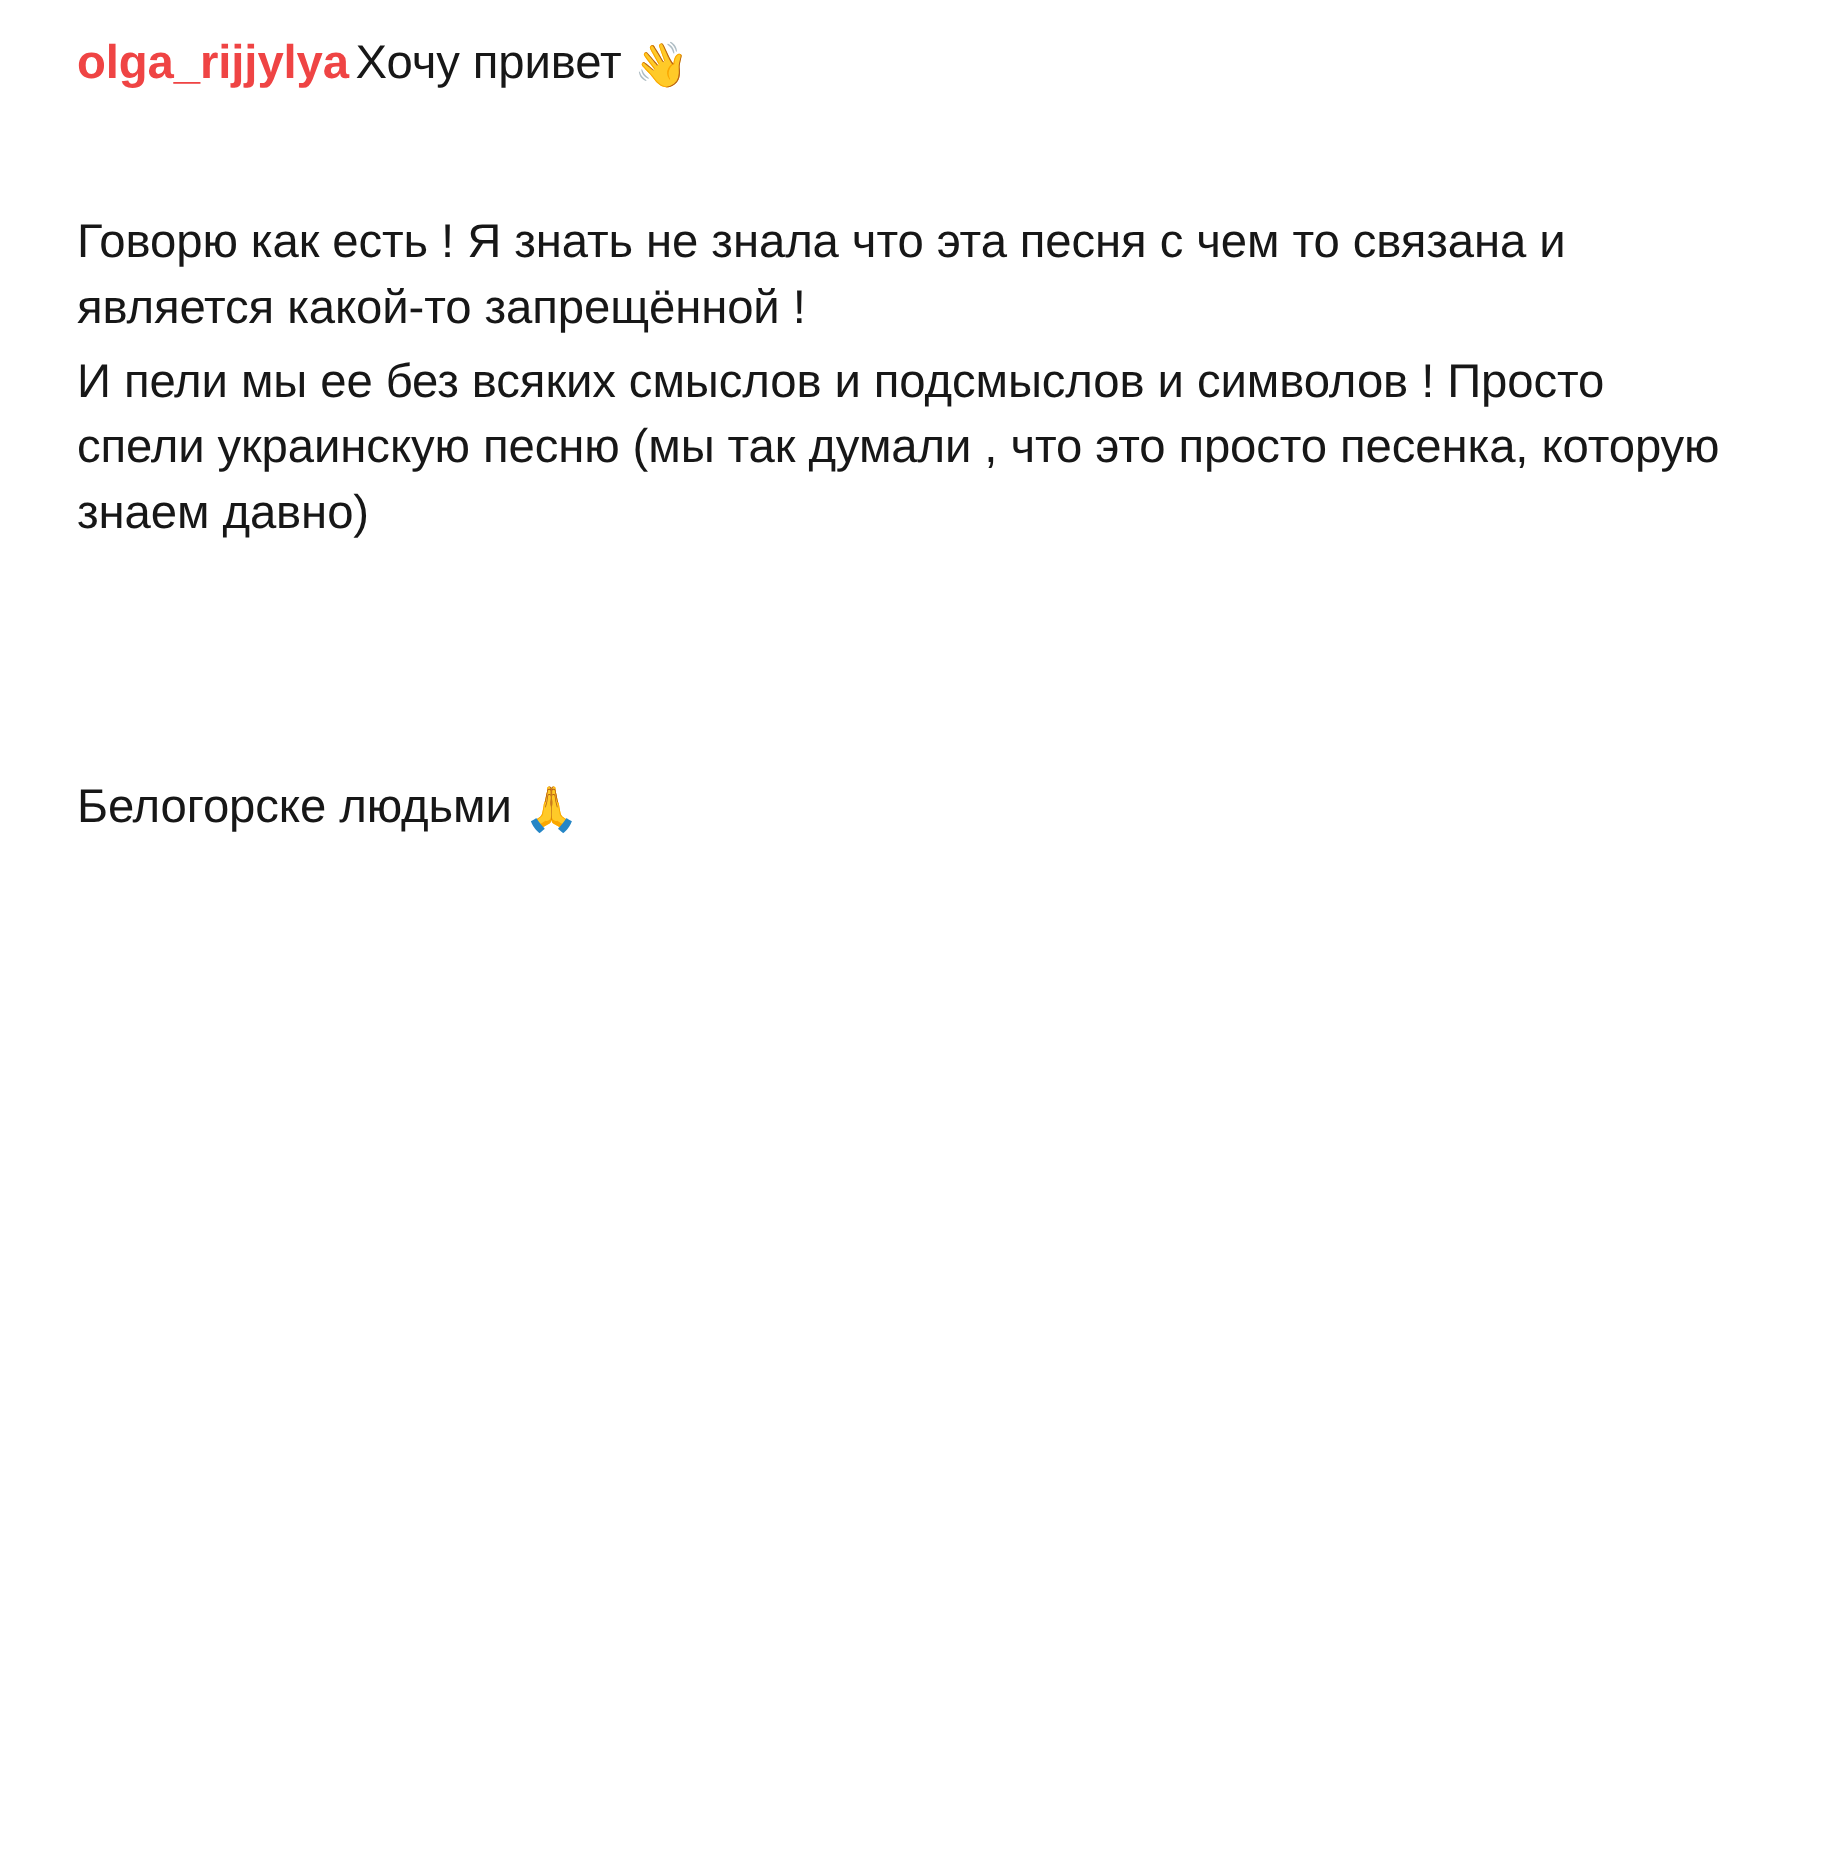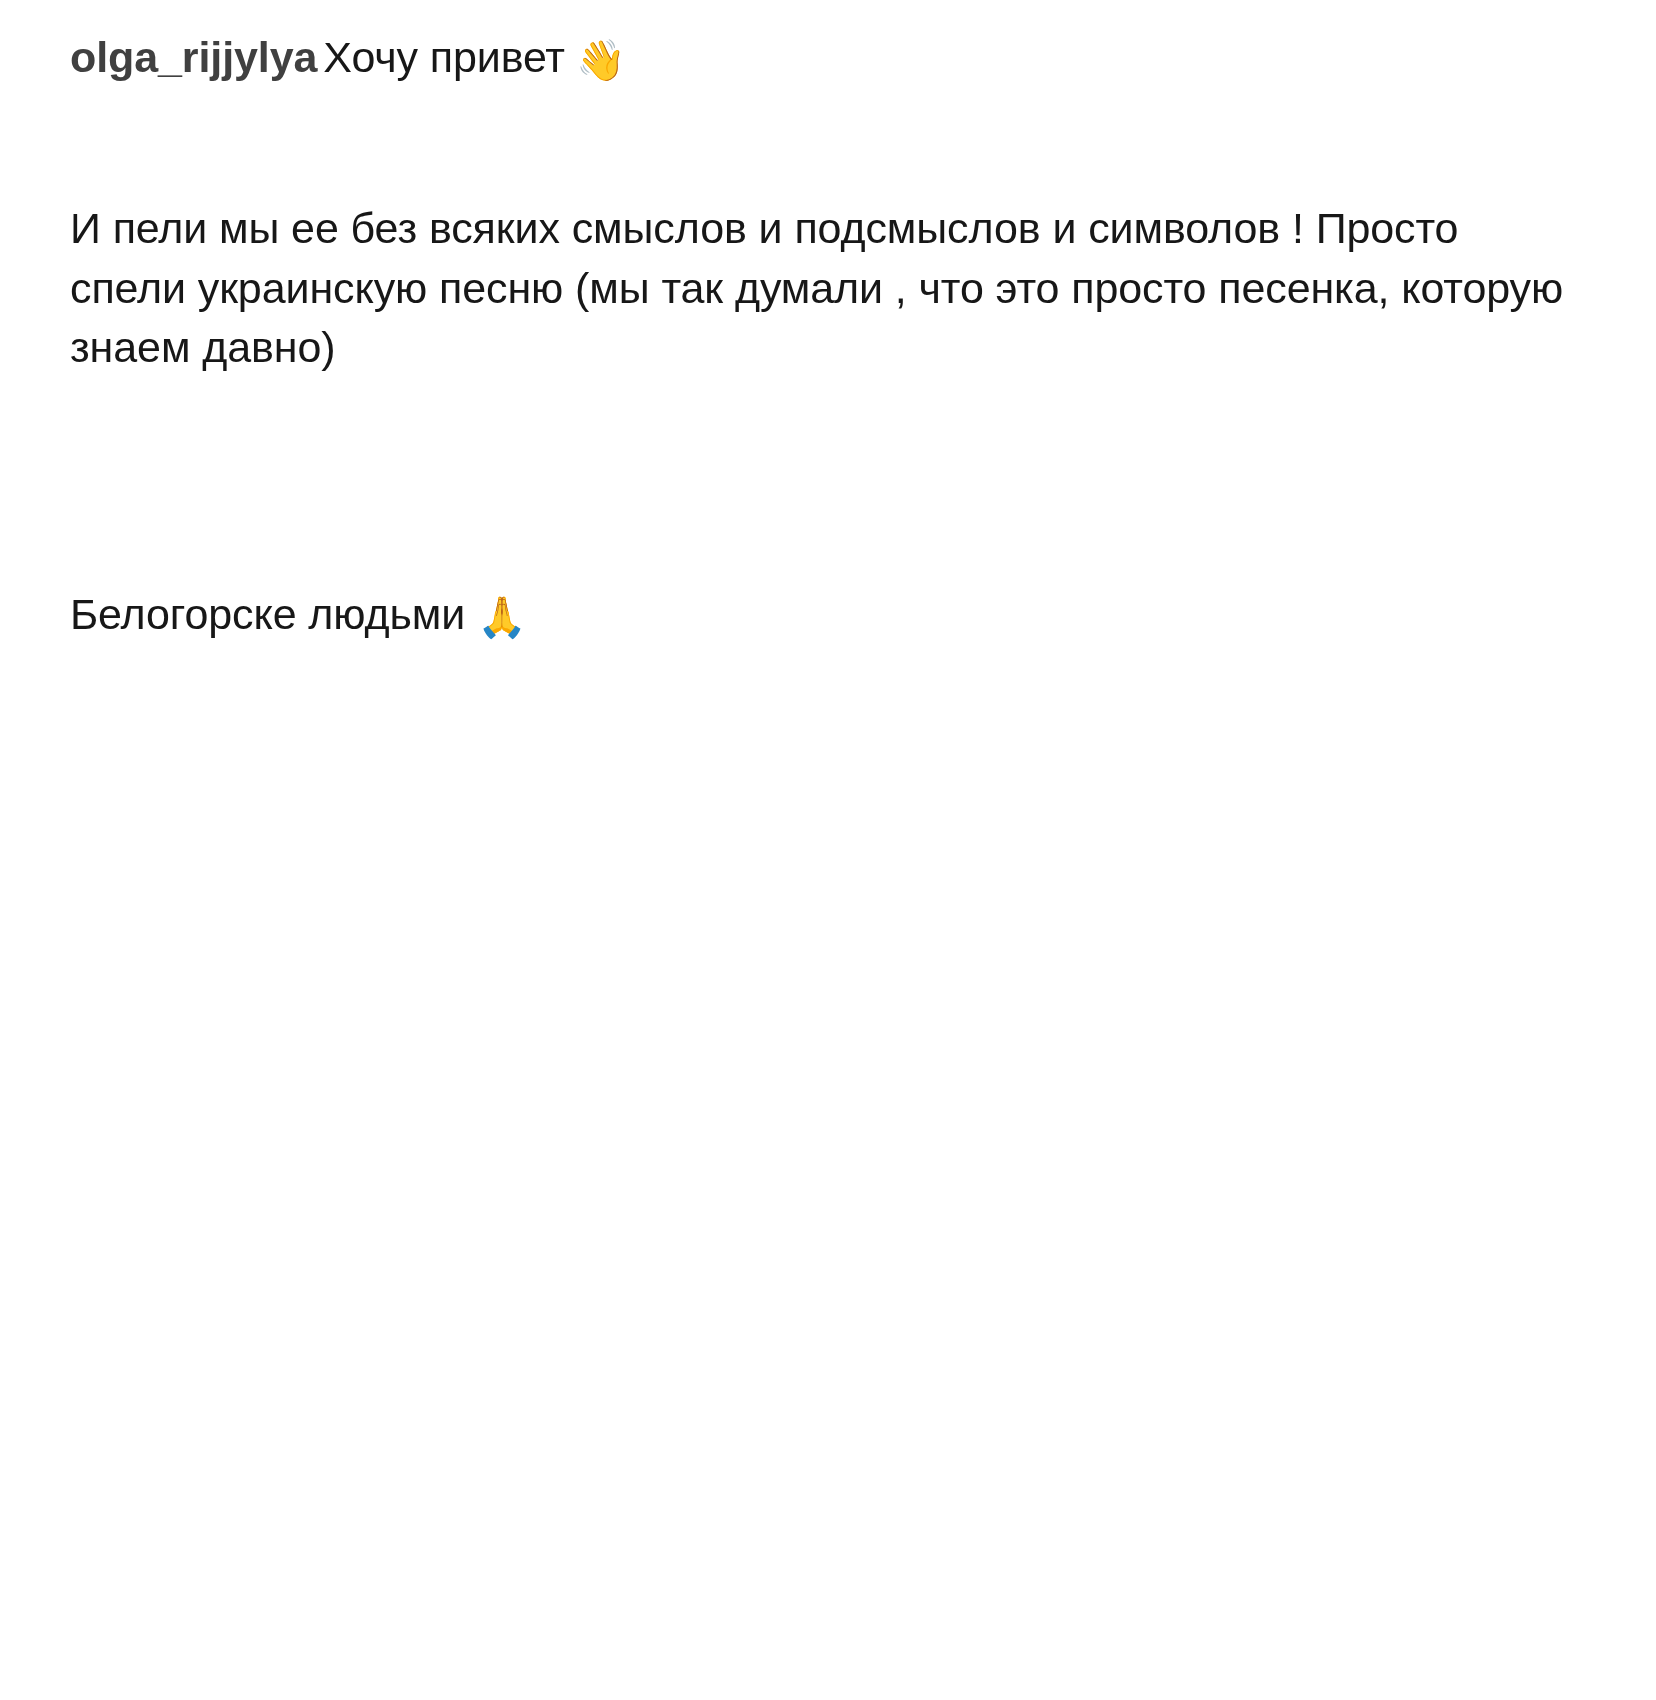--- a/index.html
+++ b/index.html
@@ -22,21 +22,21 @@
     background: #ffffff;
   }
   .caption {
     font-size: 43px;
     line-height: 1.38;
     color: #171717;
     letter-spacing: -0.1px;
   }
   .username {
     font-weight: bold;
-    color: #404040;
+    color: #ef4444;
     margin-right: 6px;
   }
   .emoji {
     font-family: "DejaVu Sans", sans-serif;
     font-size: 40px;
     line-height: 1;
     vertical-align: -2px;
   }
   .para {
     margin: 0;
@@ -60,20 +60,21 @@
     <p class="para first-line">
       <span class="username">olga_rijjylya</span><span>Хочу привет</span>
       <span class="emoji">👋</span>
     </p>
 
     <div class="gap"></div>
 
 
     <div class="gap"></div>
 
+    <p class="para">Говорю как есть ! Я знать не знала что эта песня с чем то связана и является какой-то запрещённой !</p>
 
     <div class="gap-small"></div>
 
     <p class="para">И пели мы ее без всяких смыслов и подсмыслов и символов ! Просто спели украинскую песню (мы так думали , что это просто песенка, которую знаем давно)</p>
 
     <div class="gap"></div>
 
 
     <div class="gap"></div>
 

